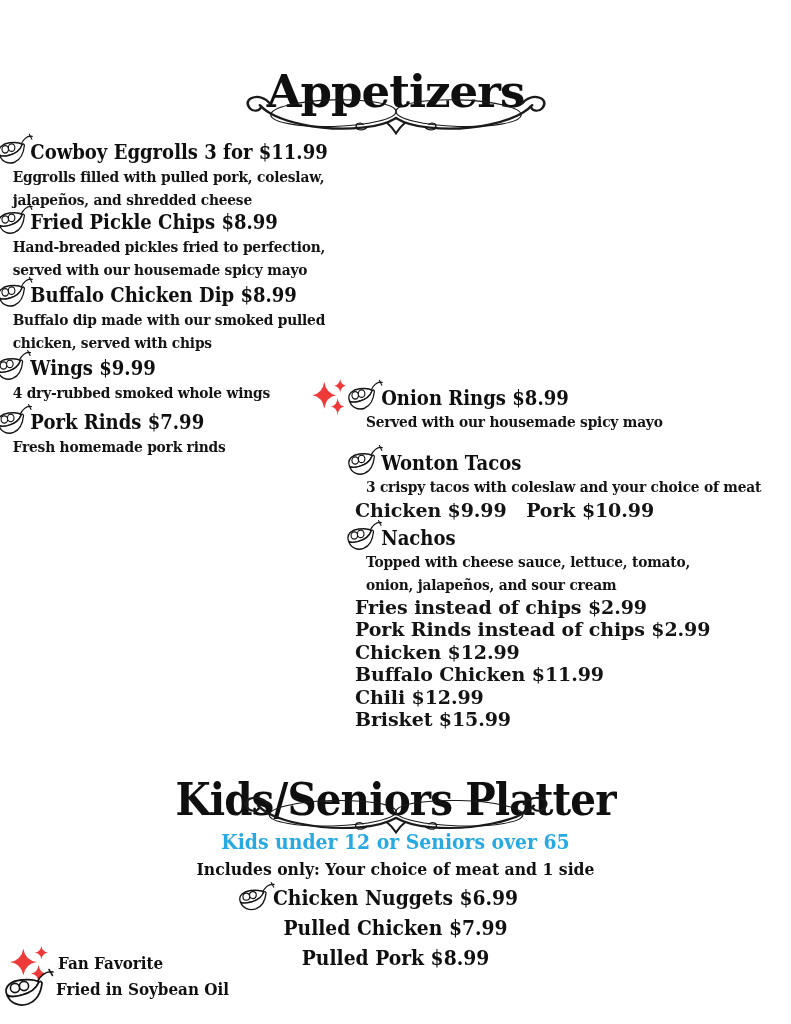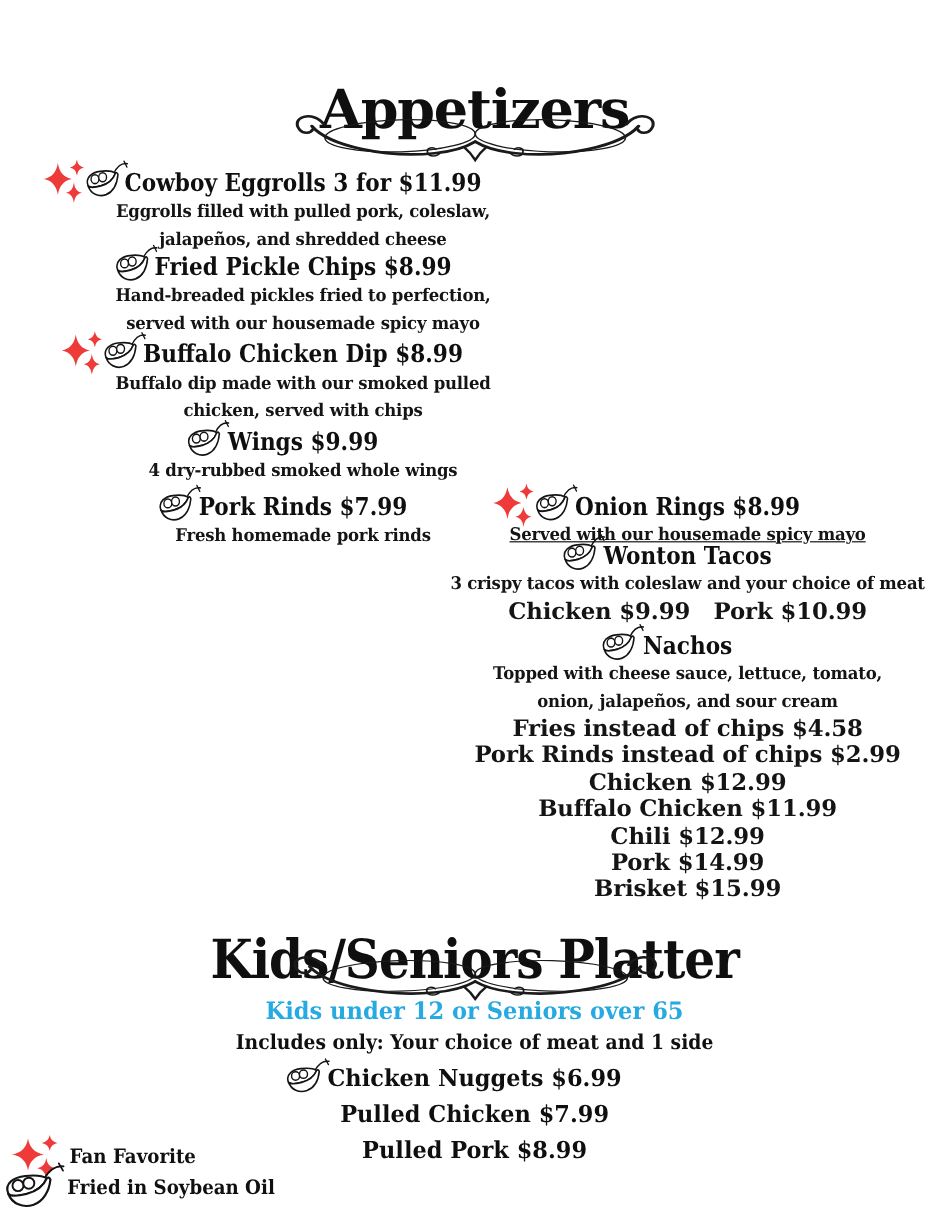--- a/index.html
+++ b/index.html
@@ -12,21 +12,21 @@
     letter-spacing:-1px;white-space:nowrap;
   }
   #appetizers-title{top:34px;font-size:45px;line-height:56px;}
   #kids-title{top:742px;font-size:45px;line-height:56px;transform:scaleX(.9);transform-origin:center;}
   .flourish{position:absolute;left:50%;}
   #flourish-appetizers{top:93px;width:318px;height:42px;transform:translateX(-50%);}
   #flourish-kids{top:794px;width:322px;height:40px;transform:translateX(-50%);}
   .col{position:absolute;top:0;left:0;}
   #col-left{left:0;width:505px;}
   #col-right{left:355px;width:436px;}
-  .menu-item{position:absolute;left:0;right:0;text-align:center;}
+  .menu-item{position:absolute;left:0;right:0;}
   .item-heading{
     font-size:20.5px;line-height:28px;font-weight:700;color:#0f0f0f;
     transform:scaleX(.88);transform-origin:center;white-space:nowrap;
   }
   #col-right .item-heading{line-height:26px;}
   .heading-wrap{position:relative;display:inline-block;}
   .icons{
     position:absolute;right:99%;top:50%;transform:translateY(-55%);
     display:flex;align-items:center;
   }
@@ -172,21 +172,21 @@
       <path d="M5 27 C8 35 17 39 26 36 C34 33 39 25 40 15 C39 13 38 13 37 14 C34 21 28 25 20 27 C12 29 7 29 5 27 Z" fill="#ffffff" stroke-width="1.8"></path>
       <circle cx="13" cy="20" r="4.6" fill="#ffffff" stroke-width="1.6"></circle>
       <circle cx="22" cy="18" r="4.6" fill="#ffffff" stroke-width="1.6"></circle>
     </g>
   </svg>
             </span><span>Pork Rinds $7.99</span></span></div>
         <div class="item-desc">Fresh homemade pork rinds</div>
       </div>
     </div>
   <div class="col" id="col-right">
-      <div class="menu-item" style="top: 409px; text-decoration: underline;">
+      <div class="menu-item" style="top: 385px;">
         <div class="item-heading"><span class="heading-wrap"><span class="icons">
               <svg class="icon-fan" viewBox="0 0 44 40" xmlns="http://www.w3.org/2000/svg" style="color: rgb(238, 58, 57);">
     <g fill="currentColor">
       <path d="M15 5 Q17 17 29 19 Q17 21 15 33 Q13 21 1 19 Q13 17 15 5 Z"></path>
       <path d="M34 2 Q35 8 41 9 Q35 10 34 16 Q33 10 27 9 Q33 8 34 2 Z"></path>
       <path d="M31 22 Q32 30 39 31 Q32 32 31 40 Q30 32 23 31 Q30 30 31 22 Z"></path>
     </g>
   </svg>
               <svg class="icon-pod" viewBox="0 0 52 42" xmlns="http://www.w3.org/2000/svg">
     <g stroke="#141414" stroke-linecap="round" stroke-linejoin="round">
@@ -225,26 +225,25 @@
       <path d="M47 1.5 L50.5 7.5" fill="none" stroke-width="1.5"></path>
       <path d="M5 27 C1 18 10 13 19 12 C28 11 34 12 37 14 C34 21 28 25 20 27 C12 29 7 29 5 27 Z" fill="#ffffff" stroke-width="1.8"></path>
       <path d="M5 27 C8 35 17 39 26 36 C34 33 39 25 40 15 C39 13 38 13 37 14 C34 21 28 25 20 27 C12 29 7 29 5 27 Z" fill="#ffffff" stroke-width="1.8"></path>
       <circle cx="13" cy="20" r="4.6" fill="#ffffff" stroke-width="1.6"></circle>
       <circle cx="22" cy="18" r="4.6" fill="#ffffff" stroke-width="1.6"></circle>
     </g>
   </svg>
             </span><span>Nachos</span></span></div>
         <div class="item-desc">Topped with cheese sauce, lettuce, tomato,</div>
         <div class="item-desc">onion, jalapeños, and sour cream</div>
-        <div class="item-option">Fries instead of chips $4.58</div>
+        <div class="item-option">Fries instead of chips $2.99</div>
         <div class="item-option">Pork Rinds instead of chips $2.99</div>
         <div class="item-option">Chicken $12.99</div>
         <div class="item-option">Buffalo Chicken $11.99</div>
         <div class="item-option">Chili $12.99</div>
-        <div class="item-option">Pork $14.99</div>
         <div class="item-option">Brisket $15.99</div>
       </div>
     </div>
 
   <h1 class="big-title" id="kids-title">Kids/Seniors Platter</h1>
 
   <svg class="flourish" id="flourish-kids" viewBox="0 0 320 52" xmlns="http://www.w3.org/2000/svg" preserveAspectRatio="none">
     <g fill="none" stroke="#1a1a1a" stroke-linecap="round">
       <g id="fl-half2">
         <ellipse cx="97" cy="25" rx="63" ry="16.5" stroke-width="1.3" transform="rotate(-2 97 25)"></ellipse>

